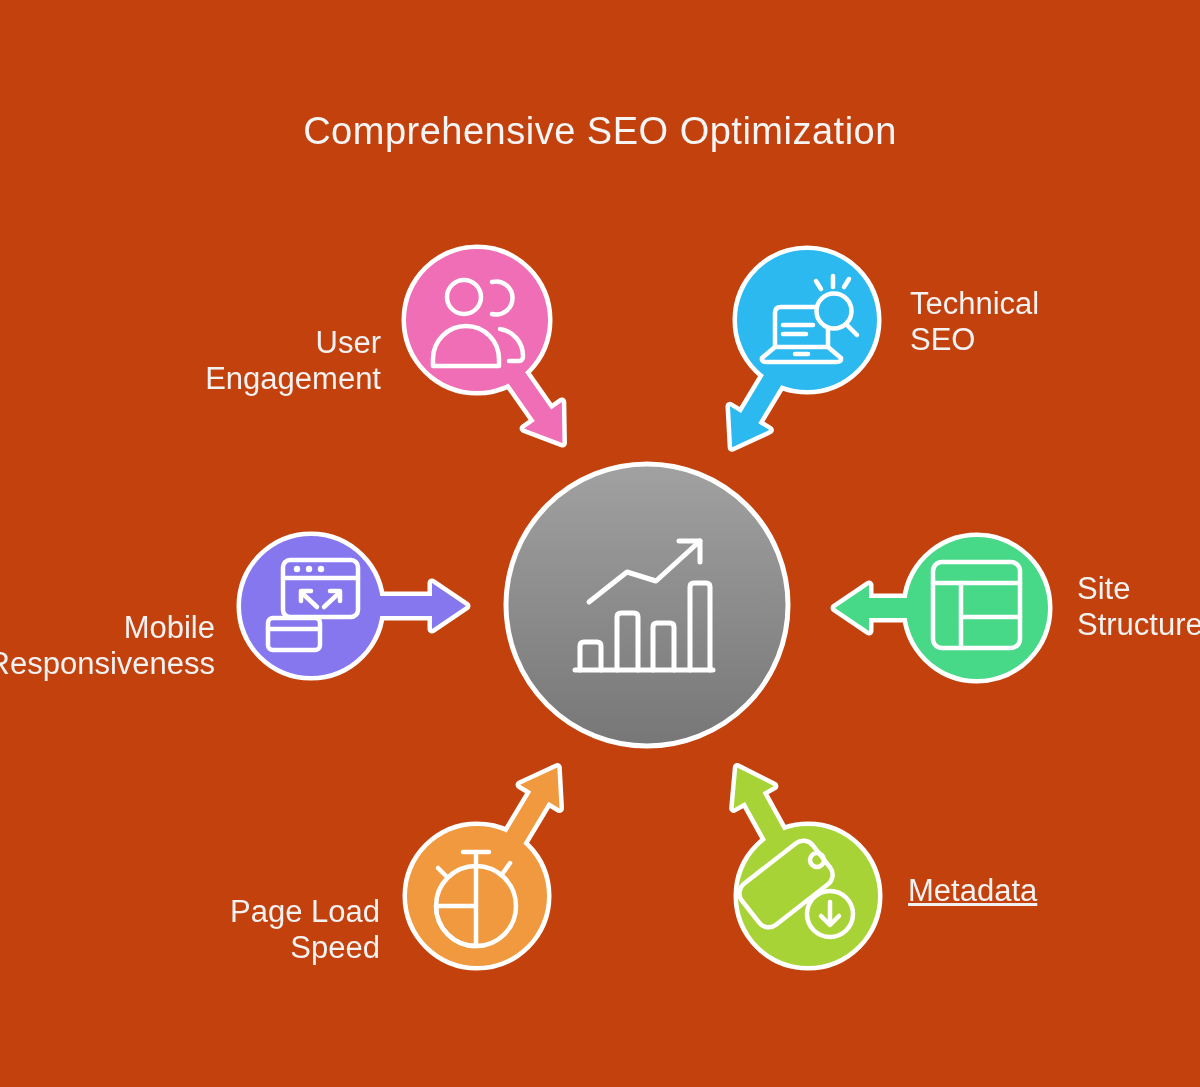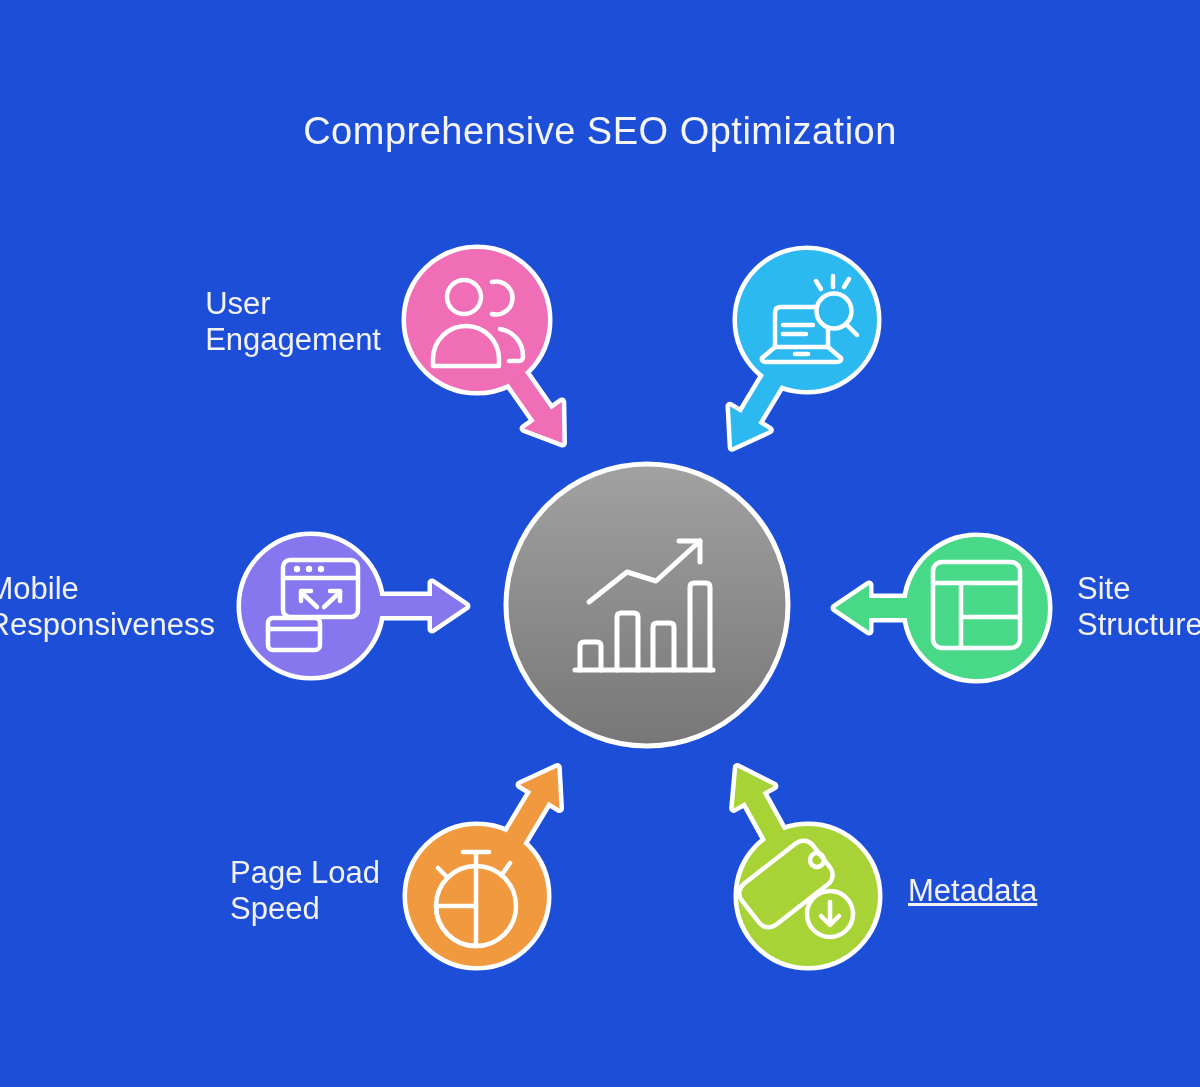--- a/index.html
+++ b/index.html
@@ -1,37 +1,37 @@
 <!DOCTYPE html>
 <html><head>
 <meta charset="utf-8">
 <style>
   html,body{margin:0;padding:0;background:#000;}
   .stage{
     position:relative;
     width:1200px;height:1087px;
-    background:#1d4ed8;
+    background:#c2410c;
     font-family:"Liberation Sans",sans-serif;
     overflow:hidden;
   }
   .stage svg{position:absolute;left:0;top:0;}
   .title{
     position:absolute;left:0;right:0;top:110px;
     text-align:center;
     font-size:38px;font-weight:500;letter-spacing:.5px;
     color:#f5f5f5;
   }
   .lbl{
     position:absolute;
     color:#f2f2f2;
     font-size:31px;line-height:1.16;
     white-space:pre-line;
     transform:translateY(-50%);
   }
-  .lbl.r{}
+  .lbl.r{text-align:right;margin-top:39px;}
   .lbl-user{right:819px;top:322px;}
   .lbl-tech{left:910px;top:322px;}
   .lbl-mobile{right:985px;top:607px;}
   .lbl-site{left:1077px;top:607px;}
   .lbl-speed{right:820px;top:891px;}
   .lbl-meta{left:908px;top:891px;text-decoration:underline;}
 
   .icon-stroke{fill:none;stroke:#fff;stroke-width:4.5;stroke-linecap:round;stroke-linejoin:round;}
   .icon-stroke-hub{fill:none;stroke:#fff;stroke-width:5;stroke-linecap:round;stroke-linejoin:round;}
   .outline{fill:#fff;stroke:#fff;stroke-width:9;stroke-linejoin:round;}
@@ -155,20 +155,22 @@
         <polyline class="icon-stroke-hub" points="589,602 627,572 656,581 700,541"></polyline>
         <polyline class="icon-stroke-hub" points="679,541 700,541 700,562"></polyline>
       </g>
     </g>
   </svg>
 
   <div class="title">Comprehensive SEO Optimization</div>
 
   <div class="lbl r lbl-user">User
 Engagement</div>
+  <div class="lbl lbl-tech">Technical
+SEO</div>
   <div class="lbl r lbl-mobile">Mobile
 Responsiveness</div>
   <div class="lbl lbl-site">Site
 Structure</div>
   <div class="lbl r lbl-speed">Page Load
 Speed</div>
   <div class="lbl lbl-meta">Metadata</div>
 
 </div>
 

